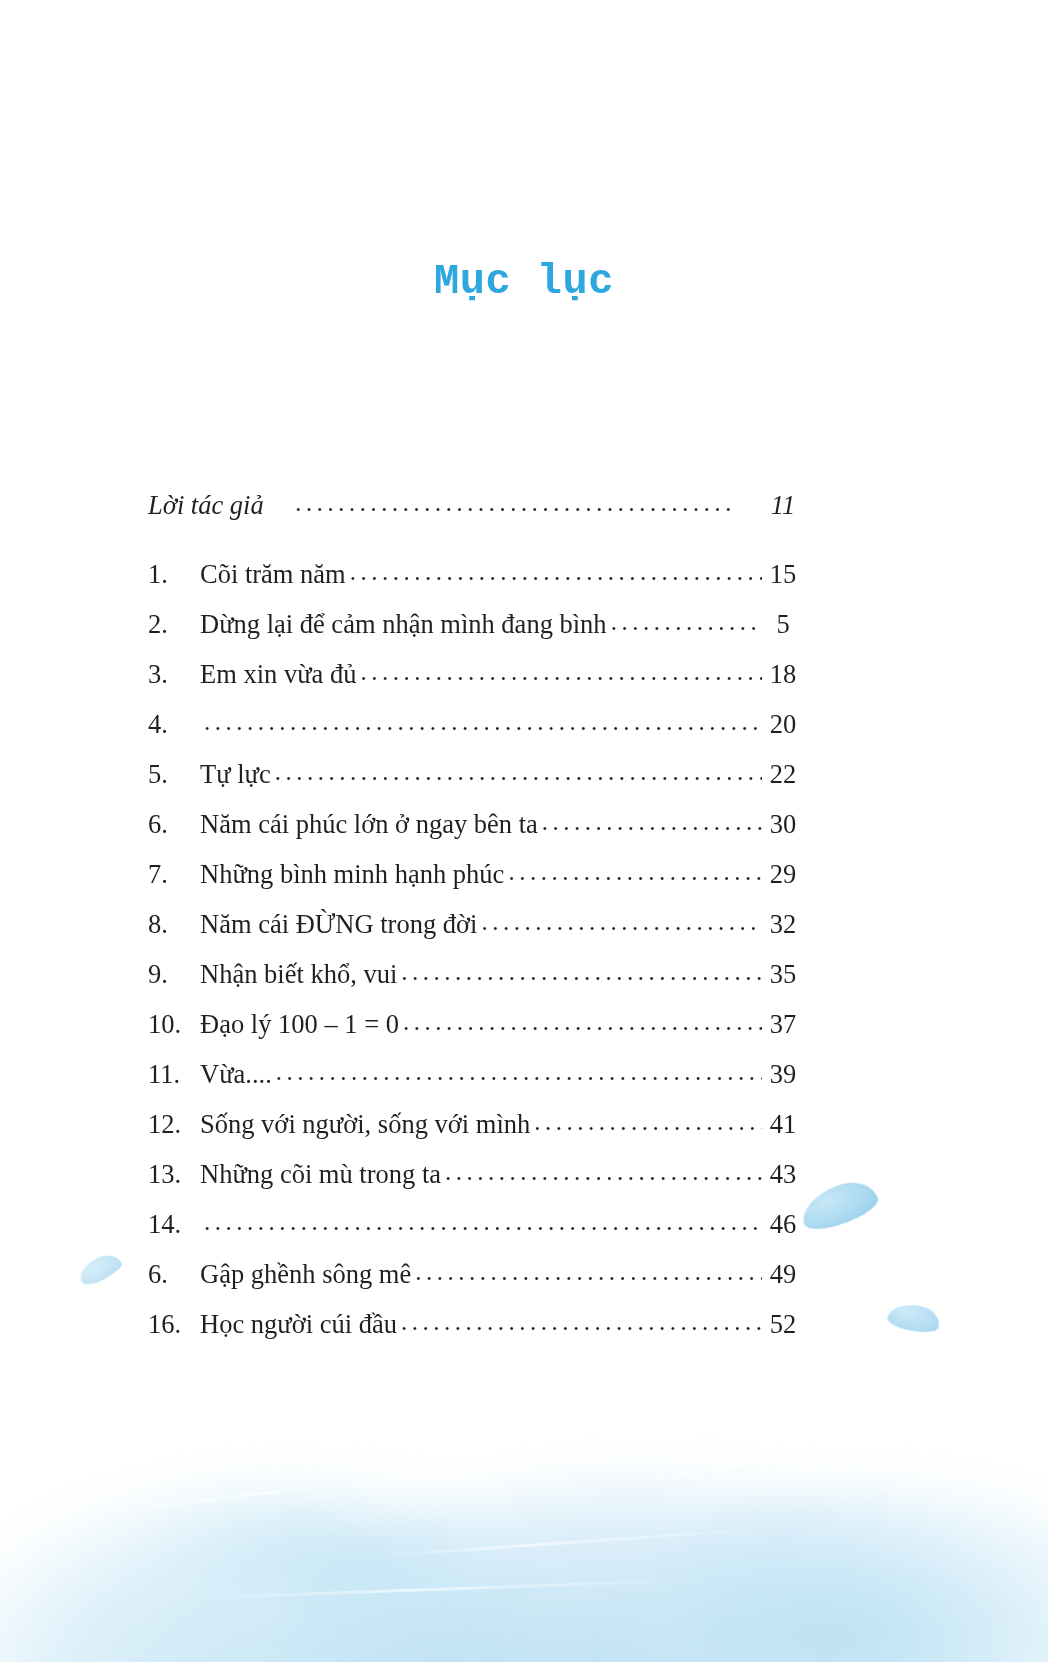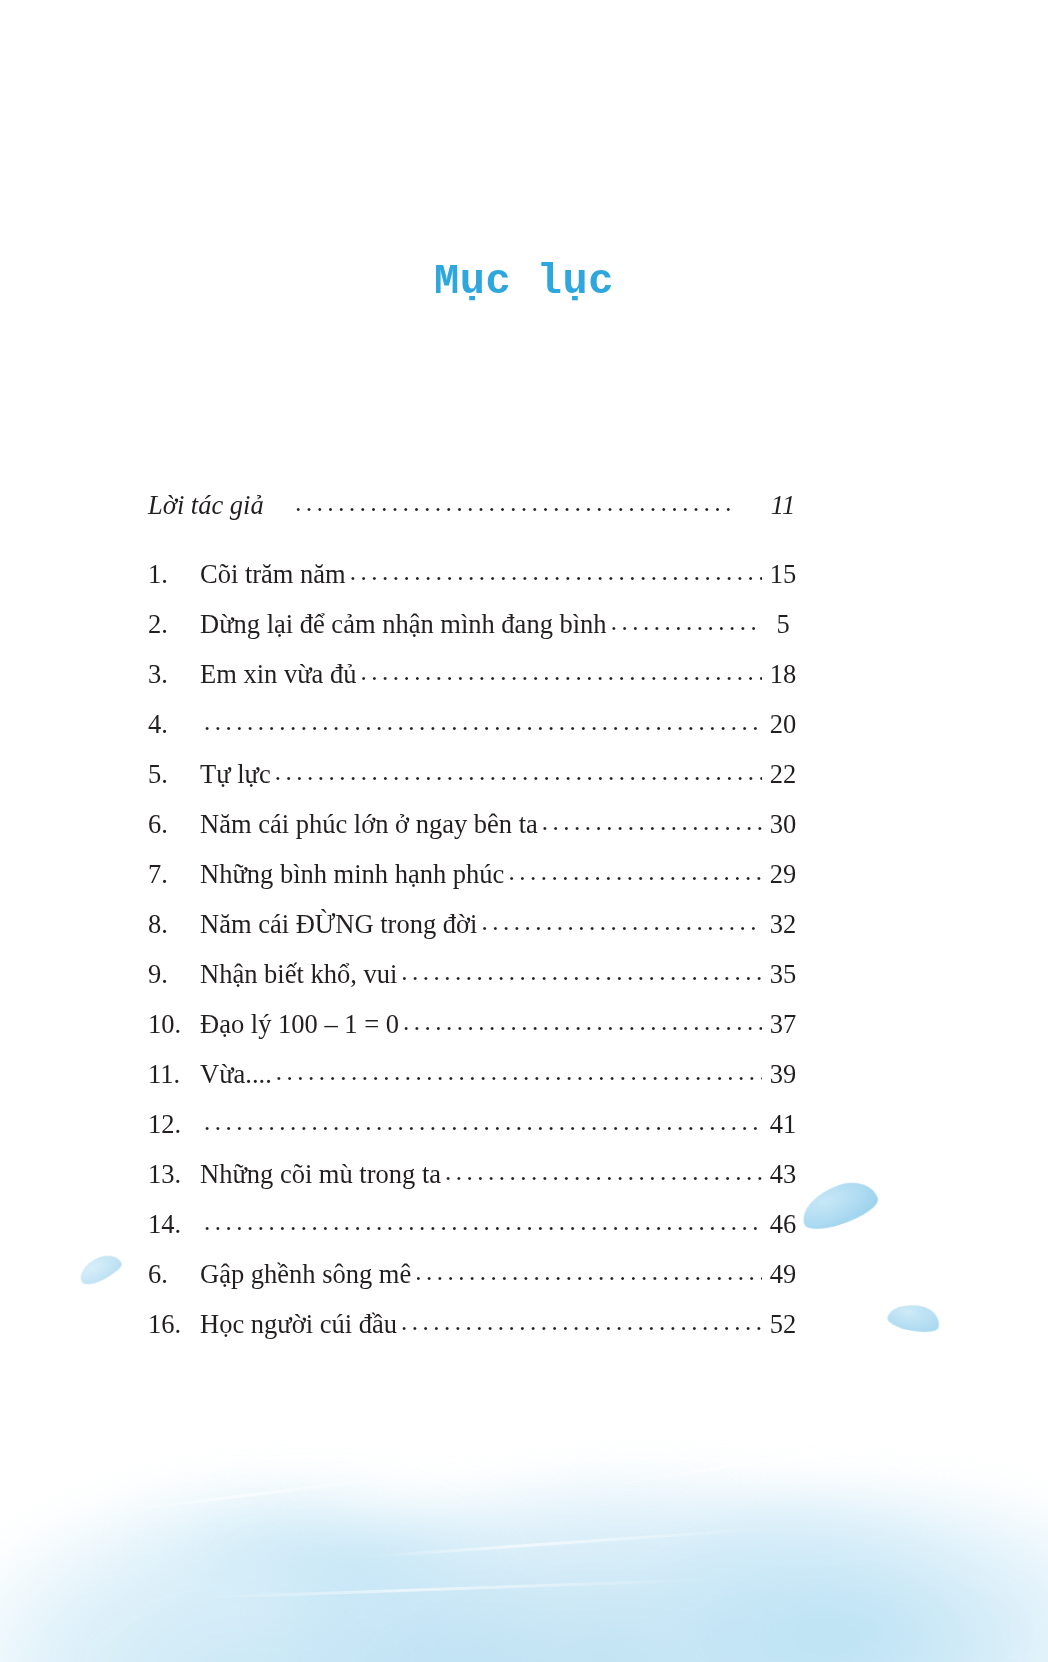--- a/index.html
+++ b/index.html
@@ -257,20 +257,21 @@
 
     <div class="toc-row">
       <span class="toc-num">11.</span>
       <span class="toc-label">Vừa....</span>
       <span class="toc-dots">.........................................................</span>
       <span class="toc-page">39</span>
     </div>
 
     <div class="toc-row">
       <span class="toc-num">12.</span>
+      <span class="toc-label">Sống với người, sống với mình</span>
       <span class="toc-dots">.........................................................</span>
       <span class="toc-page">41</span>
     </div>
 
     <div class="toc-row">
       <span class="toc-num">13.</span>
       <span class="toc-label">Những cõi mù trong ta</span>
       <span class="toc-dots">.........................................................</span>
       <span class="toc-page">43</span>
     </div>

